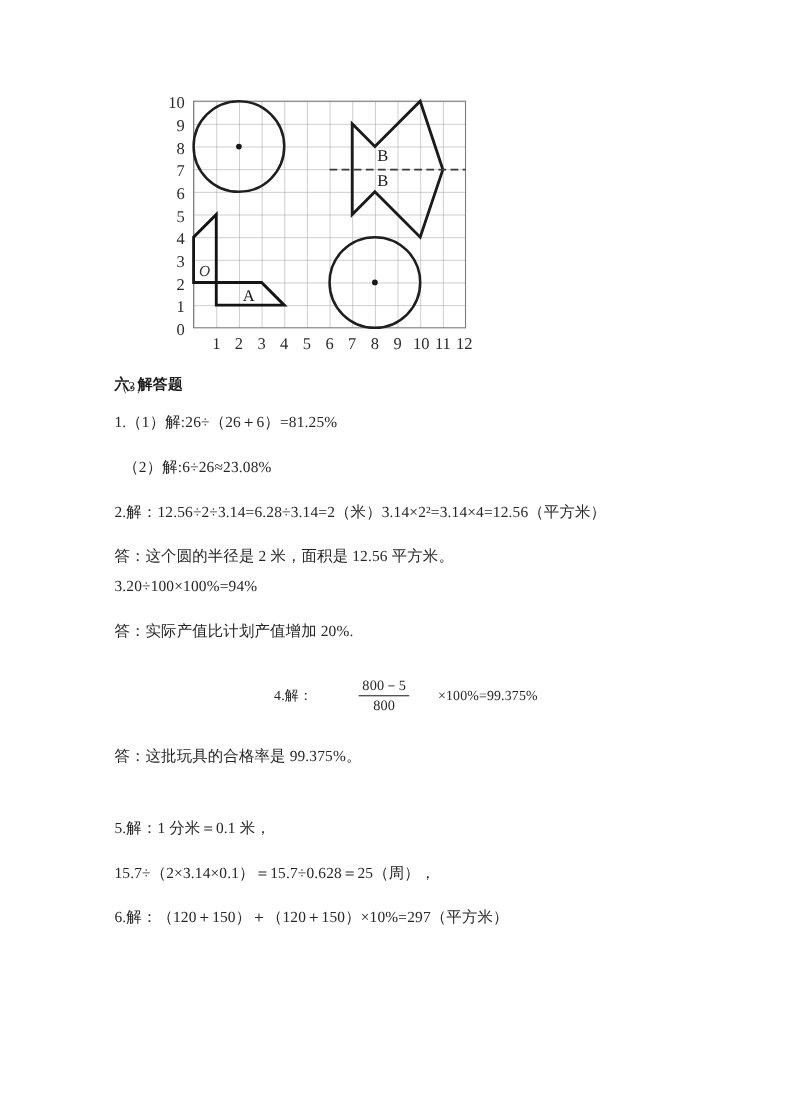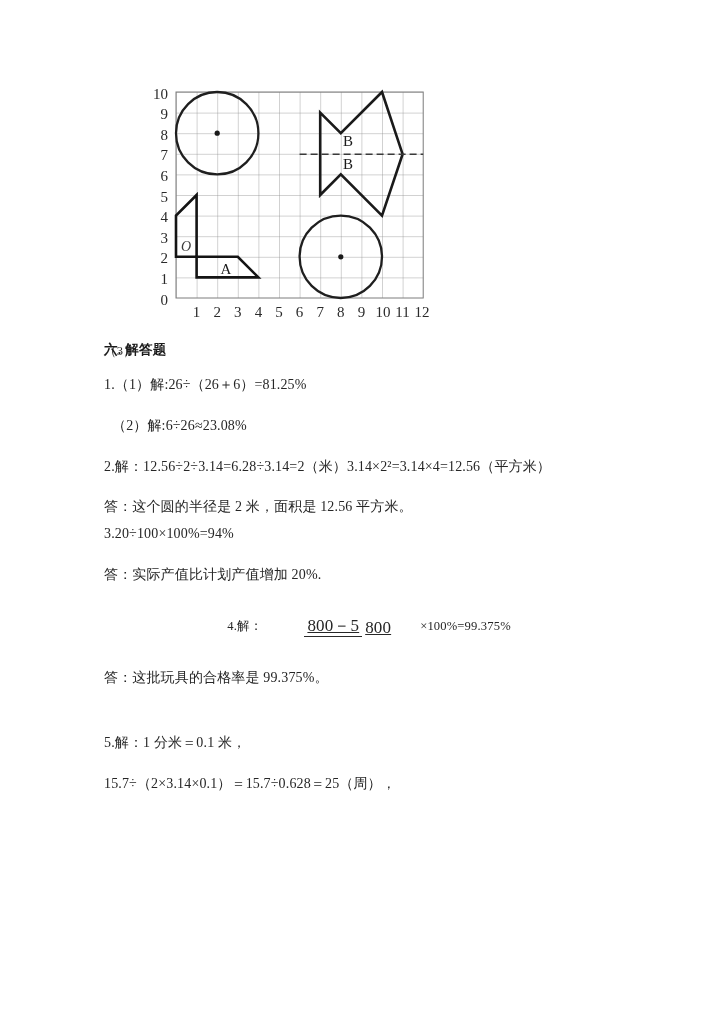--- a/index.html
+++ b/index.html
@@ -86,26 +86,25 @@
     align-items: center;
     font-size: 12.6px;
     margin: 0 0 30px 0;
     letter-spacing: 0.15px;
     color: #262626;
     justify-content: center;
   }
   .frac-lead { white-space: nowrap; }
   .frac {
     display: inline-flex;
-    flex-direction: row;
+    flex-direction: column;
     align-items: center;
     margin: 0 26px 0 42px;
     line-height: 1.12;
-    font-size: 17px;
-    text-decoration: underline;
+    font-size: 13px;
   }
   .frac .num {
     padding: 0 3px 1px 3px;
     border-bottom: 1px solid #2b2b2b;
     white-space: nowrap;
   }
   .frac .den {
     padding: 1px 3px 0 3px;
     white-space: nowrap;
   }
@@ -212,15 +211,16 @@
       <span class="frac-tail">×100%=99.375%</span>
     </div>
 
     <p class="para gap-xbig">答：这批玩具的合格率是 99.375%。</p>
 
     <p class="para">5.解：1 分米＝0.1 米，</p>
 
     <p class="para">15.7÷（2×3.14×0.1）＝15.7÷0.628＝25（周），</p>
 
 
+    <p class="para">6.解：（120＋150）＋（120＋150）×10%=297（平方米）</p>
 
   </div>
 </div>
 
 </body></html>

